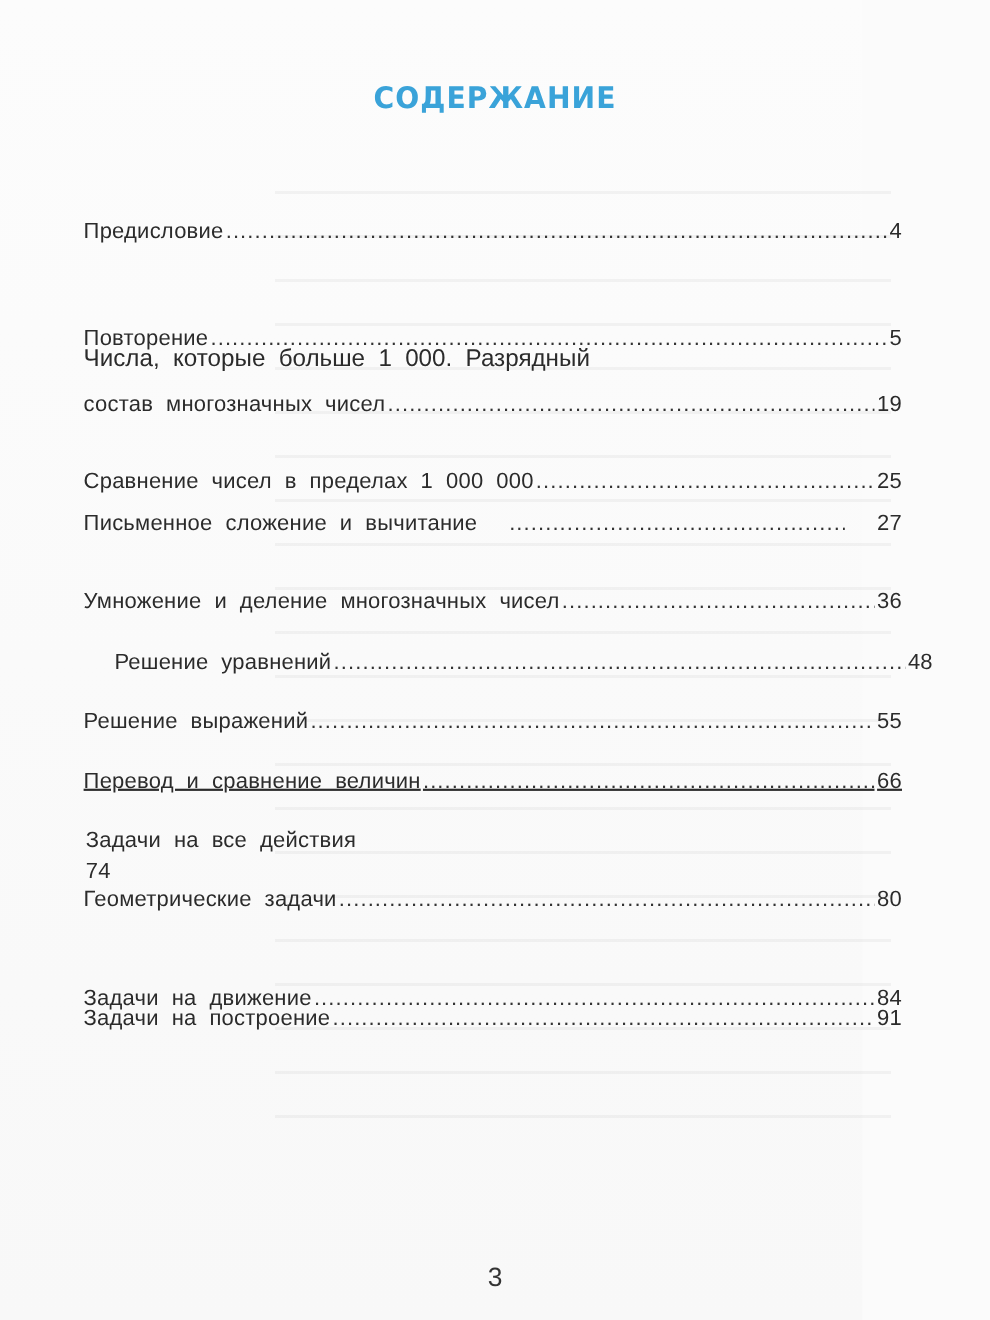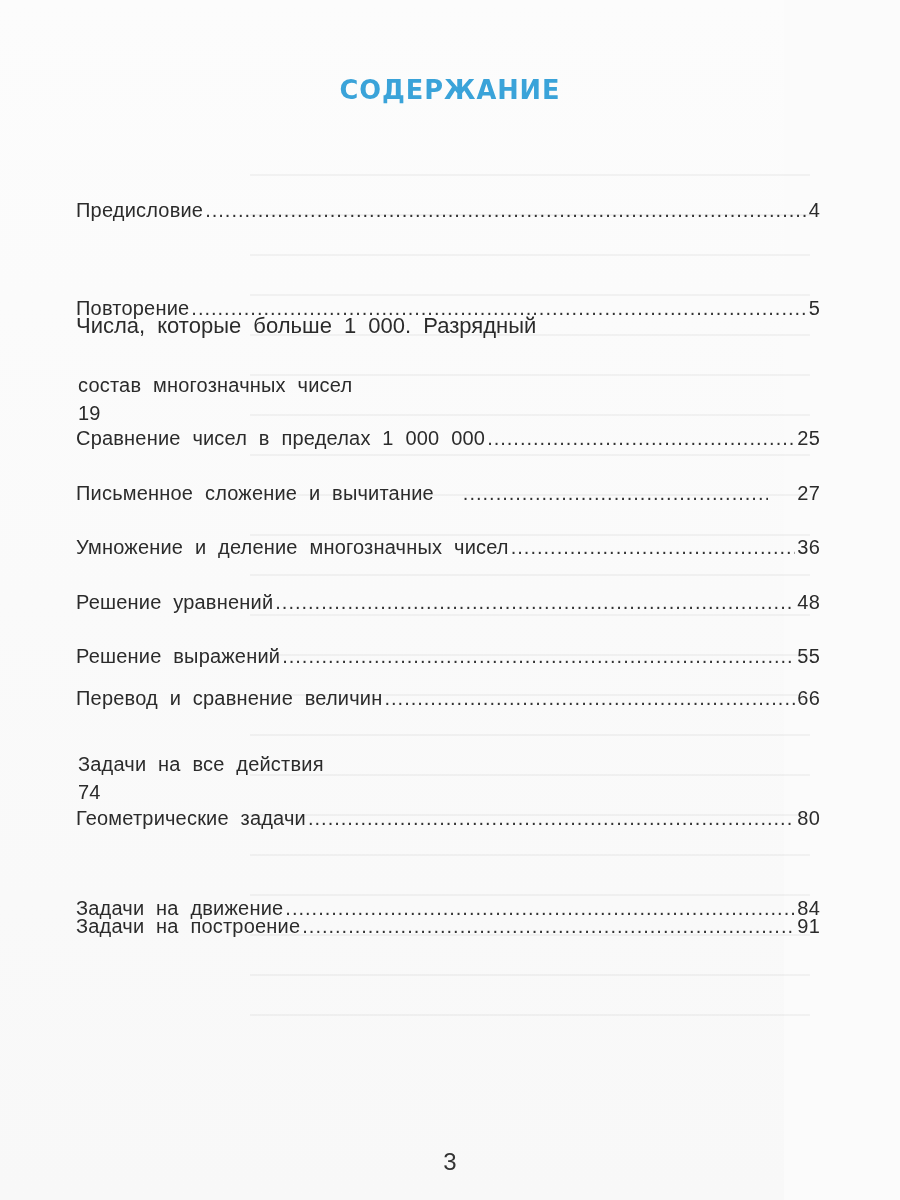--- a/index.html
+++ b/index.html
@@ -112,58 +112,58 @@
     </div>
 
     <div class="row" style="position:absolute; top:58px; width:744px;margin-top:40px;">
       <span class="label">Повторение</span>
       <span class="dots"></span>
       <span class="page-num">5</span>
     </div>
 
     <div style="position:absolute; top:116px; width:744px;">
       <div class="first-line">Числа,  которые  больше  1 000.  Разрядный</div>
-      <div class="row" style="margin-top:31px;flex-direction:column;">
+      <div class="row" style="margin-top:14px;">
         <span class="label">состав  многозначных  чисел</span>
         <span class="dots"></span>
         <span class="page-num">19</span>
       </div>
     </div>
 
     <div class="row" style="position:absolute; top:228px; width:744px;">
       <span class="label">Сравнение  чисел  в  пределах  1 000 000</span>
       <span class="dots"></span>
       <span class="page-num">25</span>
     </div>
 
-    <div class="row" style="position:absolute; top:283px; width:744px;gap:27px;">
+    <div class="row" style="position:absolute; top:266px; width:744px;gap:27px;">
       <span class="label">Письменное  сложение  и  вычитание</span>
       <span class="dots"></span>
       <span class="page-num">27</span>
     </div>
 
     <div class="row" style="position:absolute; top:337px; width:744px;">
       <span class="label">Умножение  и  деление  многозначных  чисел</span>
       <span class="dots"></span>
       <span class="page-num">36</span>
     </div>
 
-    <div class="row" style="position:absolute; top:392px; width:744px;">
+    <div class="row" style="position:absolute; top:392px; width:744px;margin-left:28px;">
       <span class="label">Решение  уравнений</span>
       <span class="dots"></span>
       <span class="page-num">48</span>
     </div>
 
     <div class="row" style="position:absolute; top:446px; width:744px;">
       <span class="label">Решение  выражений</span>
       <span class="dots"></span>
       <span class="page-num">55</span>
     </div>
 
-    <div class="row" style="position:absolute; top:488px; width:744px;">
+    <div class="row" style="position:absolute; top:500px; width:744px;text-decoration:underline;">
       <span class="label">Перевод  и  сравнение  величин</span>
       <span class="dots"></span>
       <span class="page-num">66</span>
     </div>
 
     <div class="row" style="position:absolute; top:554px; width:744px;flex-direction:column;">
       <span class="label">Задачи  на  все  действия</span>
       <span class="dots"></span>
       <span class="page-num">74</span>
     </div>

